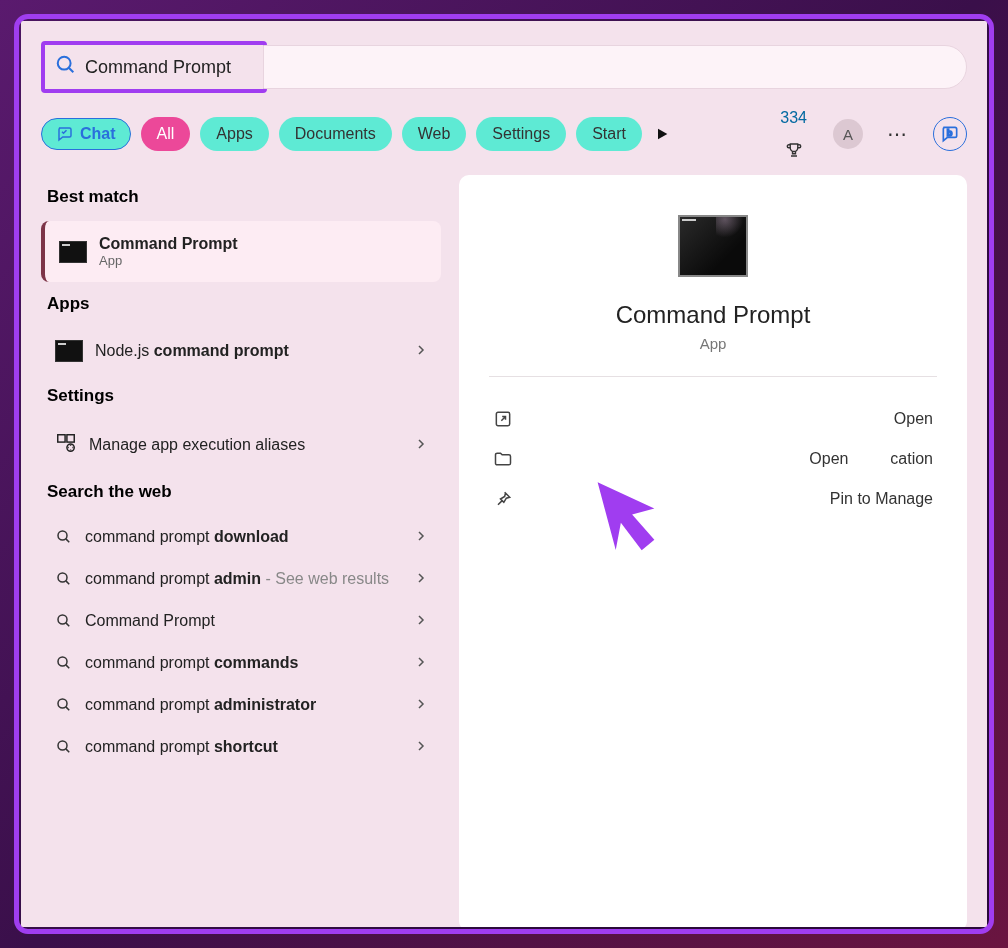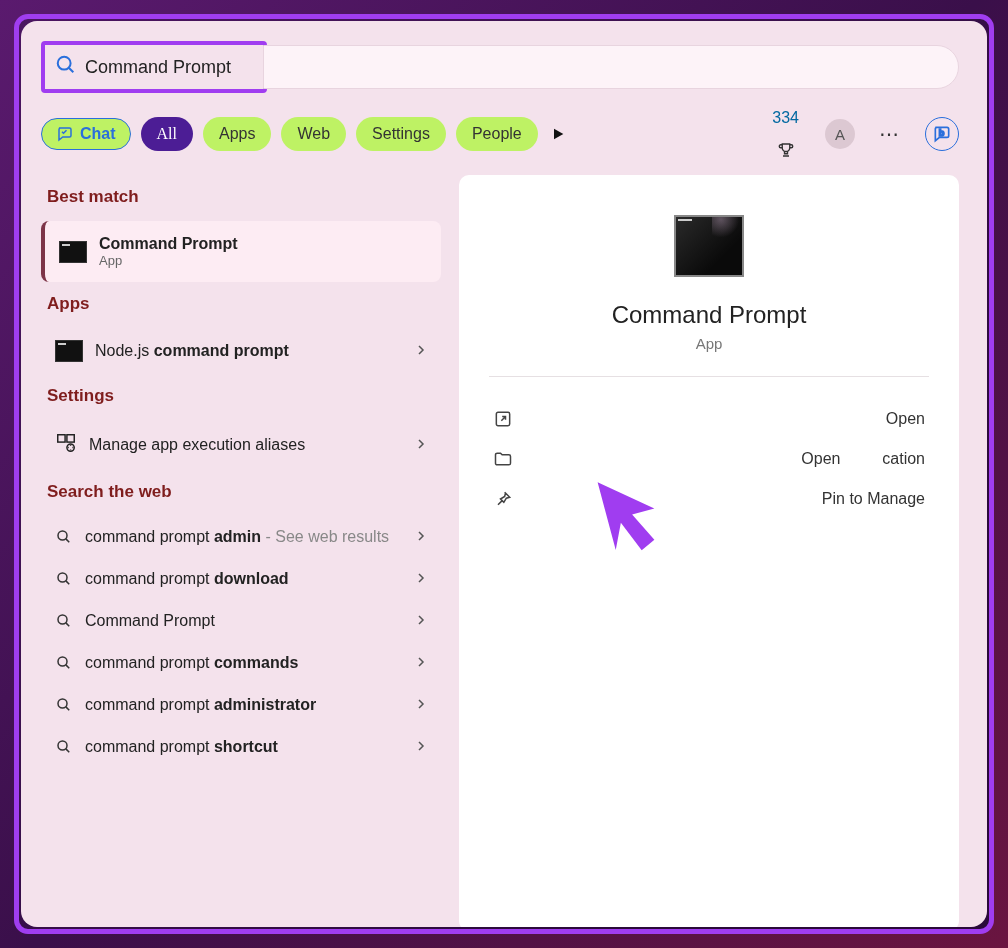--- a/index.html
+++ b/index.html
@@ -13,23 +13,23 @@
   }
   .outer-border {
     border: 5px solid #a03df0;
     border-radius: 14px;
     height: 100%;
     background: linear-gradient(135deg, #4a1560 0%, #2a0a3a 80%);
     padding: 2px;
   }
   .window {
     background: #f4e2ec;
-    border-radius: 16px;
+    border-radius: 2px;
     height: 100%;
-    padding: 20px 28px 0 20px;
+    padding: 20px 20px 0 20px;
     overflow: hidden;
     position: relative;
   }
   .search-highlight {
     border: 4px solid #a03df0;
     border-radius: 4px;
     padding: 0;
     display: inline-block;
     margin-bottom: 12px;
   }
@@ -64,32 +64,32 @@
     padding: 0 8px;
     height:44px;
   }
   .filter-row {
     display: flex;
     align-items: center;
     gap: 10px;
     margin: 4px 0 16px 0;
   }
   .pill {
-    background: #bef264;
+    background: #5eead4;
     border-radius: 20px;
     padding: 8px 16px;
     font-size: 16px;
     color: #333;
     cursor: pointer;
     display: flex;
     align-items: center;
     gap: 6px;
   }
   .pill.chat { border: 1.5px solid #2a6fdc; color: #2a6fdc; font-weight:600; padding:6px 14px;}
-  .pill.all { background: #4c1d95; color: #fff; font-family: Liberation Serif, serif; }
+  .pill.all { background: #ec4899; color: #fff; }
   .spacer { flex: 1; }
   .play-btn { width:20px; height:20px; display:flex; align-items:center; justify-content:center; cursor:pointer;}
   .count { font-size:16px; color:#0369a1; display:flex; align-items:center; gap:14px; margin: 0 10px; flex-direction: column;}
   .avatar { width:30px; height:30px; border-radius:50%; background:#dcc8d2; display:flex; align-items:center; justify-content:center; font-size:15px; color:#555; margin:0 6px;}
   .more-dots { font-size:20px; color:#333; padding:0 8px; cursor:pointer;}
   .bing-circle { width:34px; height:34px; border-radius:50%; border:1.5px solid #2a6fdc; display:flex; align-items:center; justify-content:center; margin-left:8px;}
   .content {
     display: flex;
     gap: 18px;
     height: calc(100% - 130px);
@@ -100,21 +100,21 @@
   }
   .right {
     flex: 1;
     background: #fff;
     border-radius: 10px;
     padding: 30px;
   }
   .section-head {
     font-size: 17px;
     font-weight: 600;
-    color: #7f1d1d;
+    color: #000000;
     margin: 12px 0 14px 6px;
   }
   .result-item {
     display: flex;
     align-items: center;
     padding: 12px 14px;
     border-radius: 8px;
     cursor: pointer;
     gap: 12px;
   }
@@ -184,23 +184,24 @@
   <div class="filter-row">
     <div class="pill chat">
       <svg width="18" height="18" viewBox="0 0 24 24" fill="none" stroke="#2a6fdc" stroke-width="2">
             <path d="M4 4h14a2 2 0 012 2v8a2 2 0 01-2 2H9l-5 4V6a2 2 0 012-2z"></path>
             <path d="M8 9l2 2 4-4" stroke="#2a6fdc"></path>
           </svg>
       <span>Chat</span>
     </div>
     <div class="pill all">All</div>
     <div class="pill">Apps</div>
+    <div class="pill">Documents</div>
     <div class="pill">Web</div>
     <div class="pill">Settings</div>
-    <div class="pill">People</div>
+    <div class="pill">Start</div>
     <div class="play-btn">
       <svg width="16" height="16" viewBox="0 0 24 24" fill="#111">
             <path d="M6 4l14 8-14 8z"></path>
           </svg>
     </div>
     <div class="spacer"></div>
     <div class="count">
       <span>334</span>
       <svg width="18" height="18" viewBox="0 0 24 24" fill="none" stroke="#333" stroke-width="1.8">
             <path d="M7 4h10v5a5 5 0 01-10 0V4z"></path>
@@ -257,33 +258,33 @@
 
       <div class="section-head">Search the web</div>
 
       <div class="result-item">
         <span class="search-icon-sm">
               <svg width="18" height="18" viewBox="0 0 24 24" fill="none" stroke="#333" stroke-width="2">
                 <circle cx="10" cy="10" r="6"></circle>
                 <line x1="19" y1="19" x2="14.5" y2="14.5"></line>
               </svg>
             </span>
+        <div class="item-title"><span>command prompt </span><b>download</b></div>
+        <span class="chev"><svg width="12" height="12" viewBox="0 0 24 24" fill="none" stroke="#555" stroke-width="3">
+                <path d="M8 4l8 8-8 8"></path>
+              </svg></span>
+      </div>
+      <div class="result-item">
+        <span class="search-icon-sm">
+              <svg width="18" height="18" viewBox="0 0 24 24" fill="none" stroke="#333" stroke-width="2">
+                <circle cx="10" cy="10" r="6"></circle>
+                <line x1="19" y1="19" x2="14.5" y2="14.5"></line>
+              </svg>
+            </span>
         <div class="item-title"><span>command prompt </span><b>admin</b><span style="color:#888"> - See web results</span></div>
-        <span class="chev"><svg width="12" height="12" viewBox="0 0 24 24" fill="none" stroke="#555" stroke-width="3">
-                <path d="M8 4l8 8-8 8"></path>
-              </svg></span>
-      </div>
-      <div class="result-item">
-        <span class="search-icon-sm">
-              <svg width="18" height="18" viewBox="0 0 24 24" fill="none" stroke="#333" stroke-width="2">
-                <circle cx="10" cy="10" r="6"></circle>
-                <line x1="19" y1="19" x2="14.5" y2="14.5"></line>
-              </svg>
-            </span>
-        <div class="item-title"><span>command prompt </span><b>download</b></div>
         <span class="chev"><svg width="12" height="12" viewBox="0 0 24 24" fill="none" stroke="#555" stroke-width="3">
                 <path d="M8 4l8 8-8 8"></path>
               </svg></span>
       </div>
       <div class="result-item">
         <span class="search-icon-sm">
               <svg width="18" height="18" viewBox="0 0 24 24" fill="none" stroke="#333" stroke-width="2">
                 <circle cx="10" cy="10" r="6"></circle>
                 <line x1="19" y1="19" x2="14.5" y2="14.5"></line>
               </svg>

